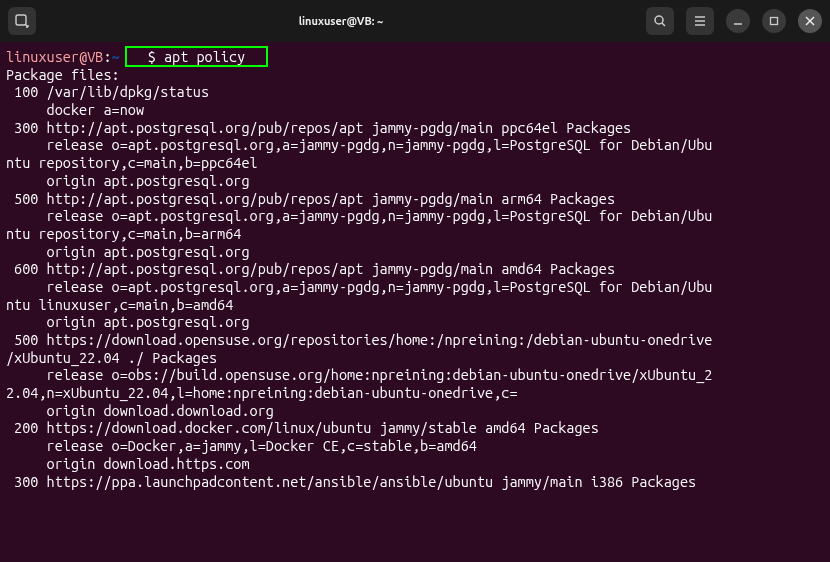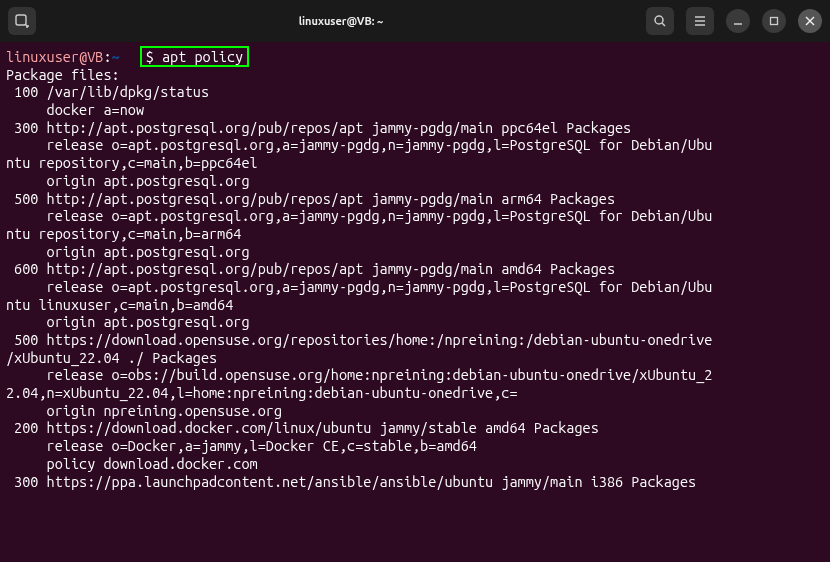--- a/index.html
+++ b/index.html
@@ -77,22 +77,22 @@
 }
 .prompt-colon {
   color: #fff;
 }
 .prompt-path {
   color: #12488b;
   font-weight: bold;
 }
 .highlight-box {
   border: 2px solid #00ff00;
-  padding: 0 4px;
-  margin-left: 20px;
+  padding: 0 21px;
+  margin-left: 5px;
 }
 svg { display: block; }
 </style>
 </head>
 <body>
 
 <div class="titlebar">
   <div class="titlebar-left">
     <div class="btn-square">
       <svg width="16" height="16" viewBox="0 0 16 16">
@@ -150,17 +150,17 @@
 <span>ntu repository,c=main,b=arm64</span>
 <span>     origin apt.postgresql.org</span>
 <span> 600 http://apt.postgresql.org/pub/repos/apt jammy-pgdg/main amd64 Packages</span>
 <span>     release o=apt.postgresql.org,a=jammy-pgdg,n=jammy-pgdg,l=PostgreSQL for Debian/Ubu</span>
 <span>ntu linuxuser,c=main,b=amd64</span>
 <span>     origin apt.postgresql.org</span>
 <span> 500 https://download.opensuse.org/repositories/home:/npreining:/debian-ubuntu-onedrive</span>
 <span>/xUbuntu_22.04 ./ Packages</span>
 <span>     release o=obs://build.opensuse.org/home:npreining:debian-ubuntu-onedrive/xUbuntu_2</span>
 <span>2.04,n=xUbuntu_22.04,l=home:npreining:debian-ubuntu-onedrive,c=</span>
-<span>     origin npreining.opensuse.org</span>
+<span>     origin download.download.org</span>
 <span> 200 https://download.docker.com/linux/ubuntu jammy/stable amd64 Packages</span>
 <span>     release o=Docker,a=jammy,l=Docker CE,c=stable,b=amd64</span>
-<span>     policy download.docker.com</span>
+<span>     origin download.https.com</span>
 <span> 300 https://ppa.launchpadcontent.net/ansible/ansible/ubuntu jammy/main i386 Packages</span></div>
 
 </body></html>

